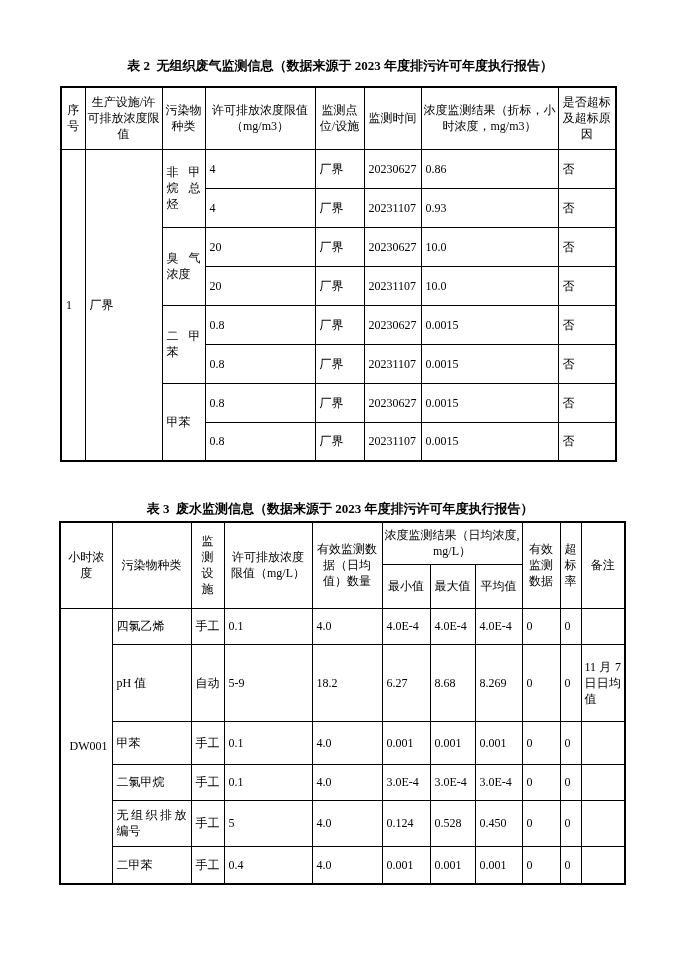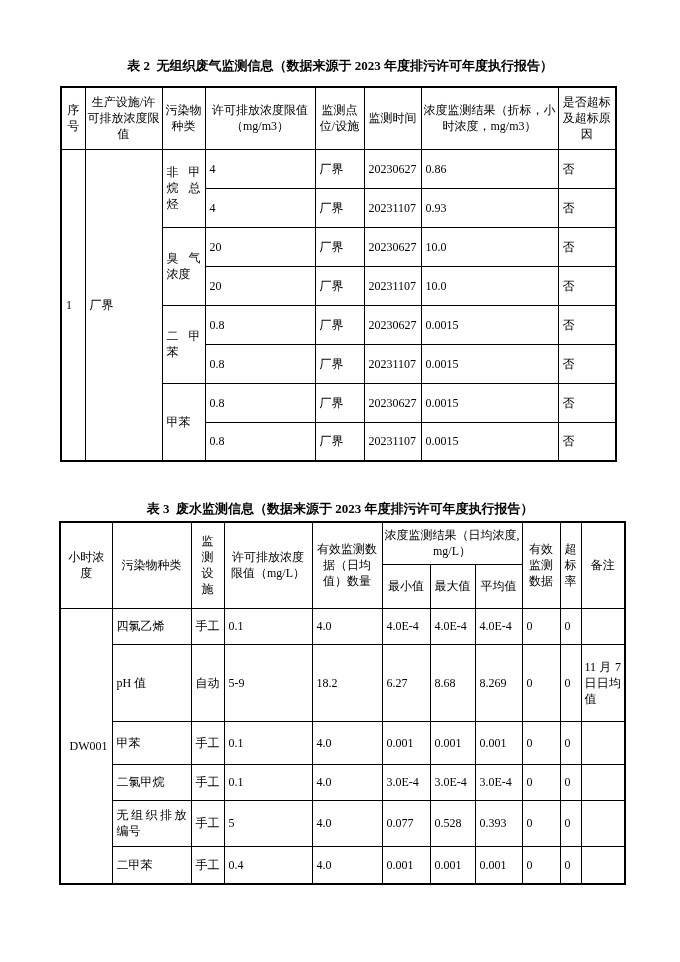--- a/index.html
+++ b/index.html
@@ -212,23 +212,23 @@
         <td>3.0E-4</td>
         <td>0</td>
         <td>0</td>
         <td class="remark"></td>
       </tr>
       <tr style="height:46px">
         <td class="j">无组织排放编号</td>
         <td>手工</td>
         <td>5</td>
         <td>4.0</td>
-        <td>0.077</td>
+        <td>0.124</td>
         <td>0.528</td>
-        <td>0.393</td>
+        <td>0.450</td>
         <td>0</td>
         <td>0</td>
         <td class="remark"></td>
       </tr>
       <tr style="height:38px">
         <td class="j">二甲苯</td>
         <td>手工</td>
         <td>0.4</td>
         <td>4.0</td>
         <td>0.001</td>

